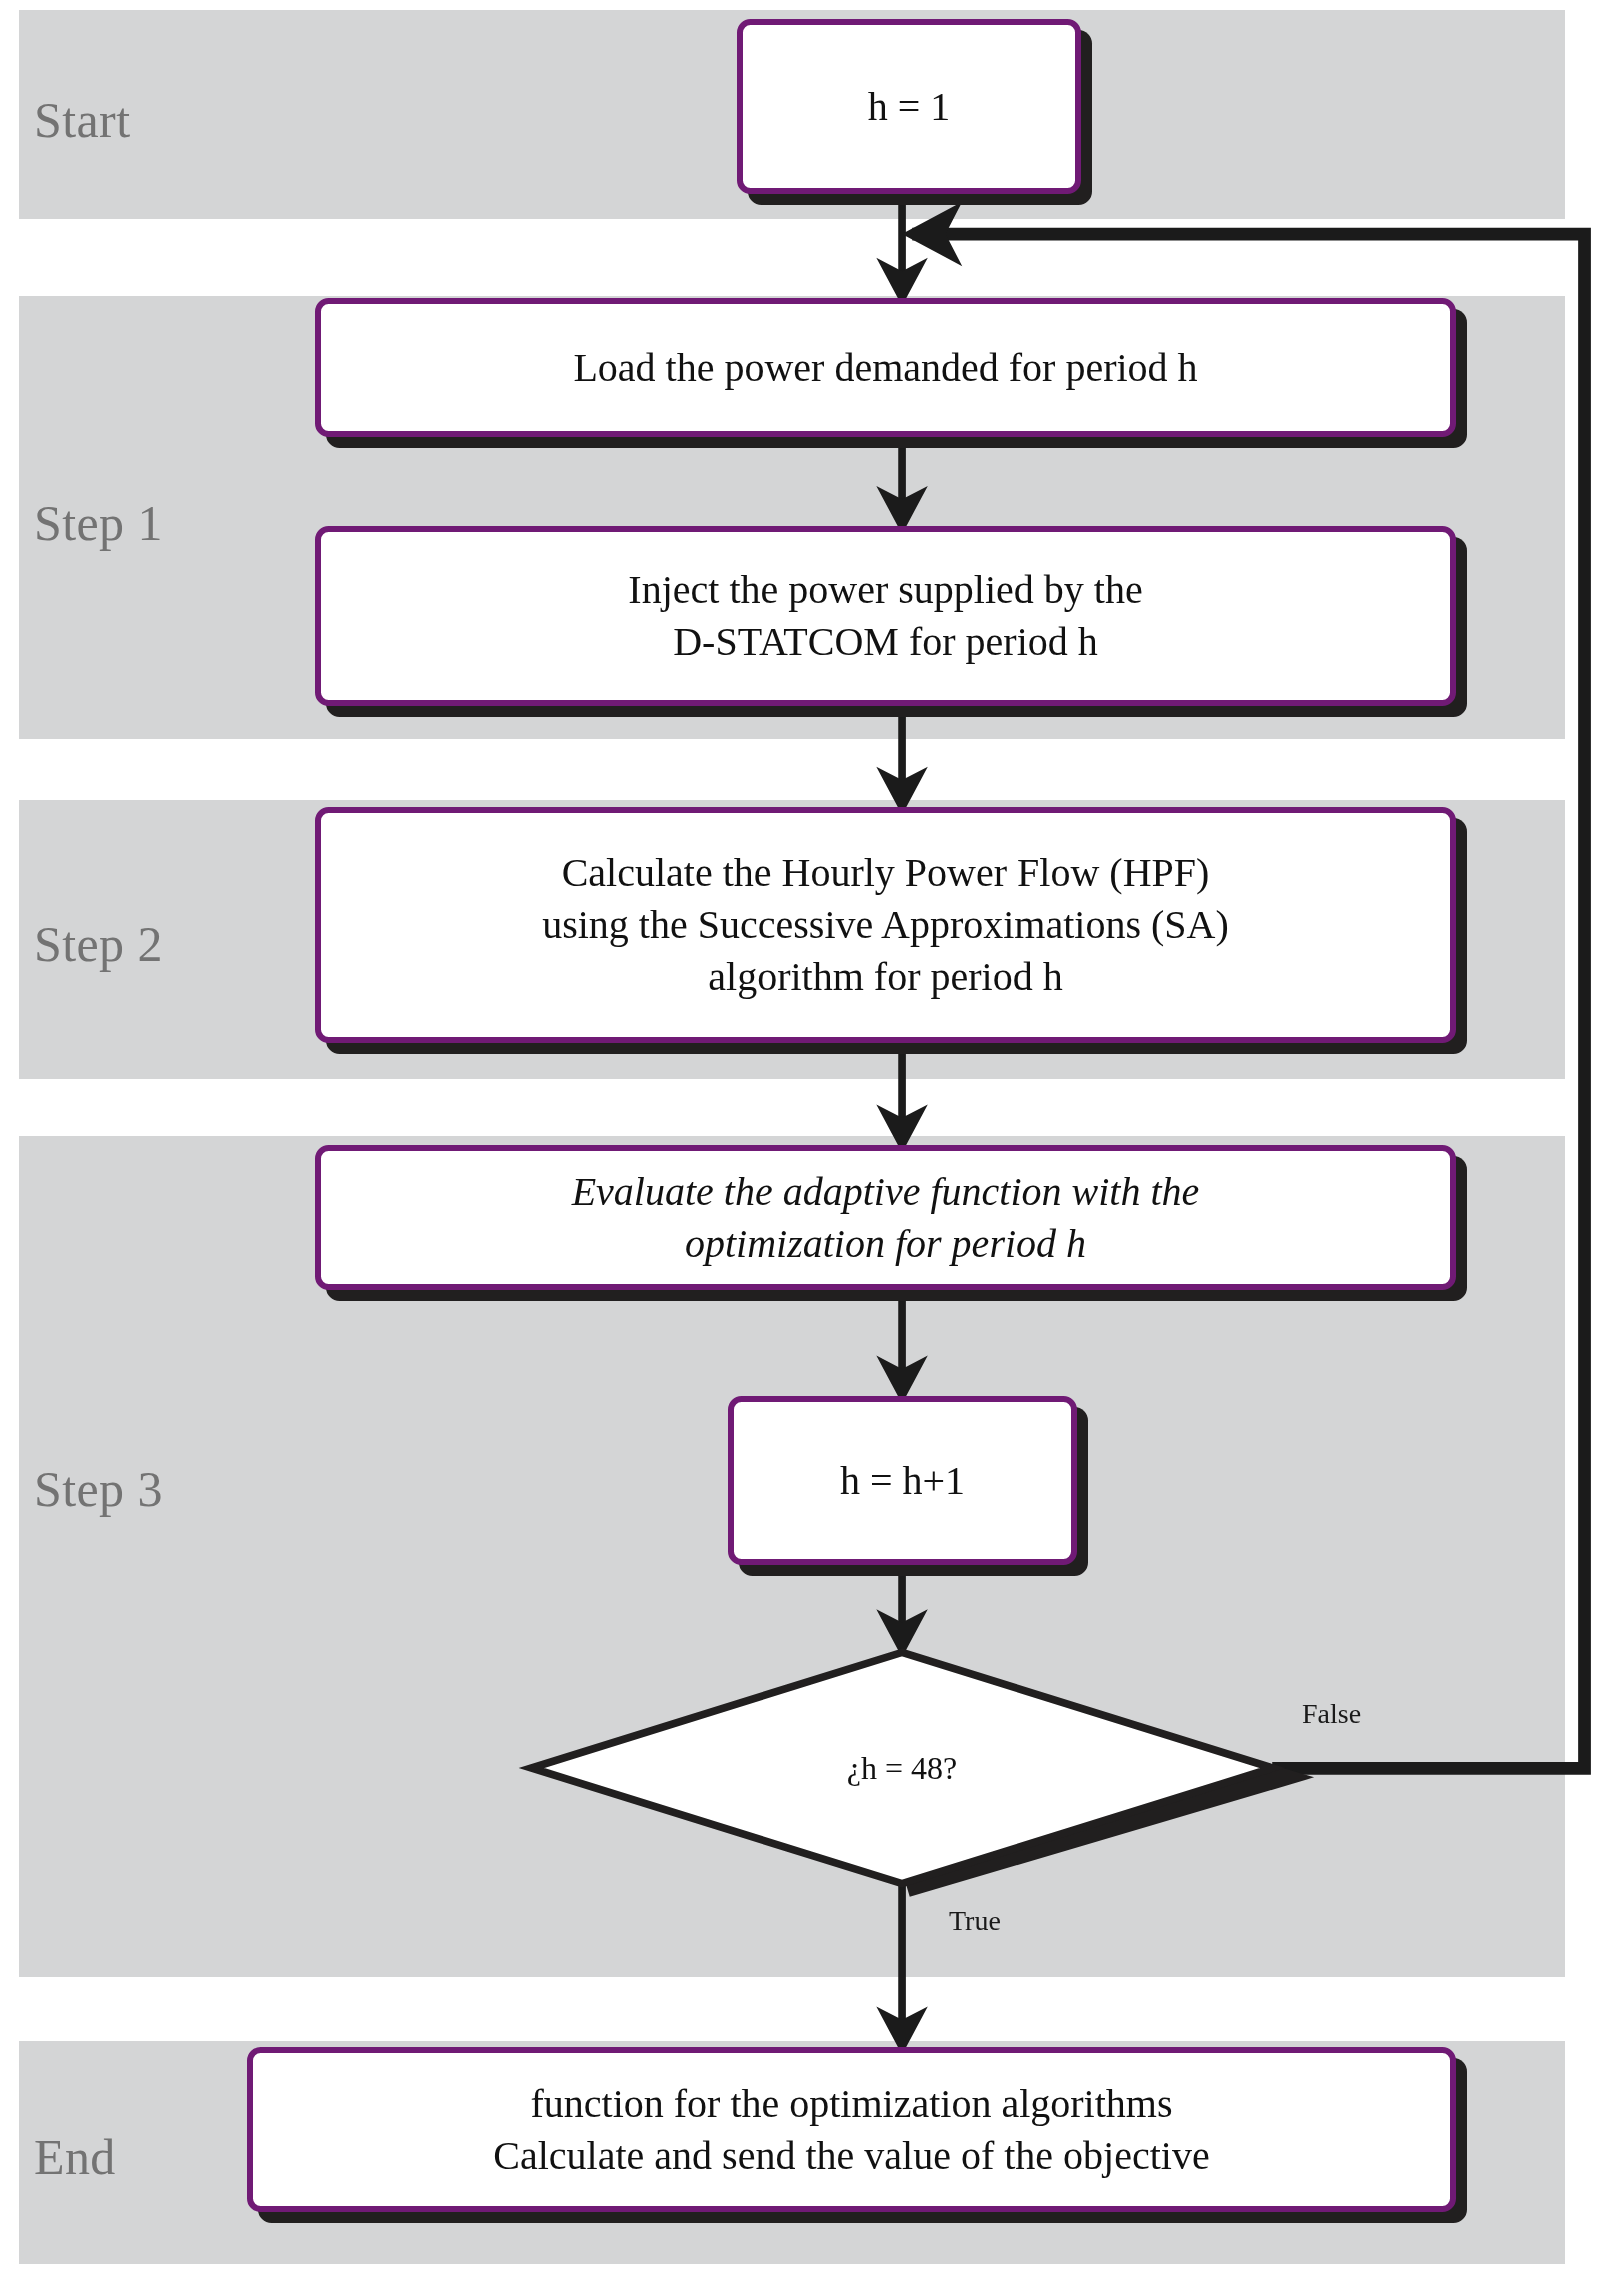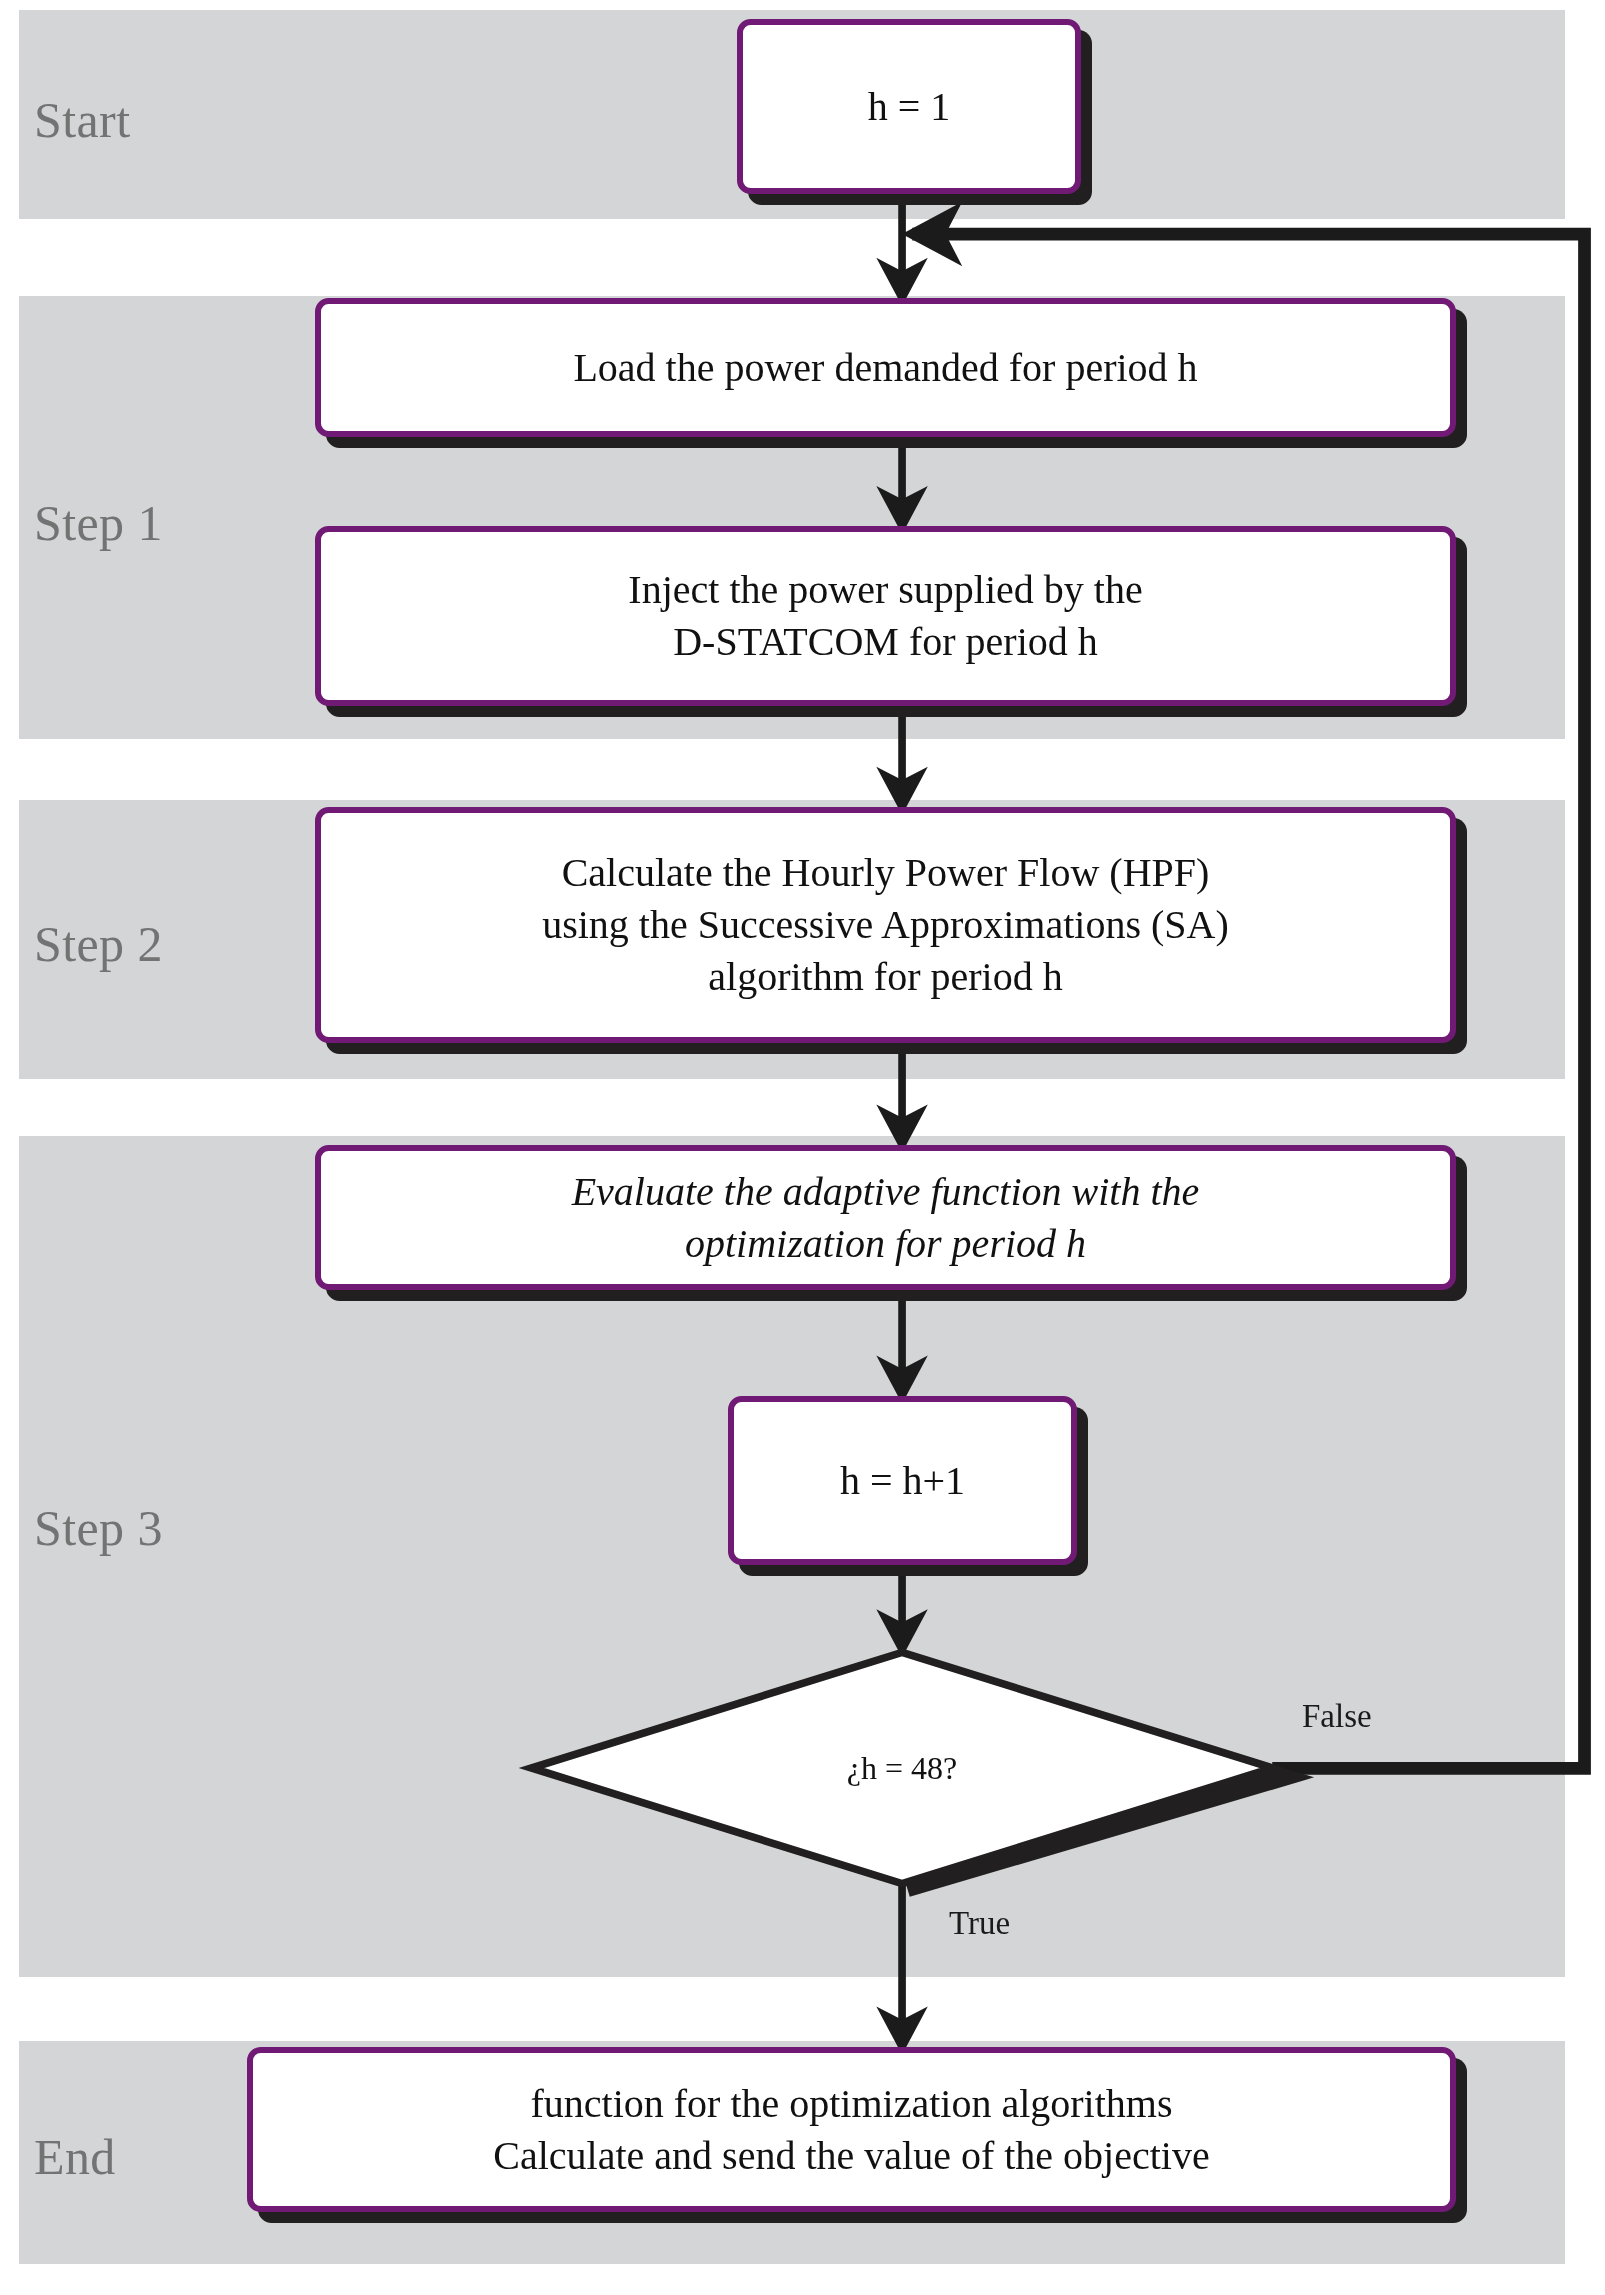--- a/index.html
+++ b/index.html
@@ -75,40 +75,40 @@
   
   .edge-layer {
     position: absolute;
     left: 0; top: 0;
     width: 1605px;
     height: 2295px;
     pointer-events: none;
   }
   .branch-label {
     position: absolute;
-    font-size: 33px;
+    font-size: 28px;
     color: #1a1a1a;
     white-space: nowrap;
   }
 </style>
 </head>
 <body>
 
 <div id="canvas">
 
   <div class="band" style="top:10.2px;height:209px;"></div>
   <div class="band" style="top:296px;height:443px;"></div>
   <div class="band" style="top:800px;height:279px;"></div>
   <div class="band" style="top:1136px;height:841px;"></div>
   <div class="band" style="top:2041px;height:223px;"></div>
 
   <div class="step-label" style="top:95px;">Start</div>
   <div class="step-label" style="top:498px;">Step 1</div>
   <div class="step-label" style="top:919px;">Step 2</div>
-  <div class="step-label" style="top:1464px;margin-top:39px;">Step 3</div>
+  <div class="step-label" style="top:1464px;">Step 3</div>
   <div class="step-label" style="top:2132px;">End</div>
 
   <svg class="edge-layer" viewBox="0 0 1886 2697" width="1605" height="2295">
     <defs>
       <marker id="arrowThin" viewBox="0 0 12 12" refX="9.2" refY="6" markerWidth="7.2" markerHeight="7.2" orient="auto-start-reverse">
         <path d="M 0.5 0.4 L 11 6 L 0.5 11.6 L 3.4 6 Z" fill="#1b1b1b"></path>
       </marker>
       <marker id="arrowThick" viewBox="0 0 12 12" refX="9.2" refY="6" markerWidth="5.4" markerHeight="5.4" orient="auto-start-reverse">
         <path d="M 0.5 0.4 L 11 6 L 0.5 11.6 L 3.4 6 Z" fill="#1b1b1b"></path>
       </marker>

